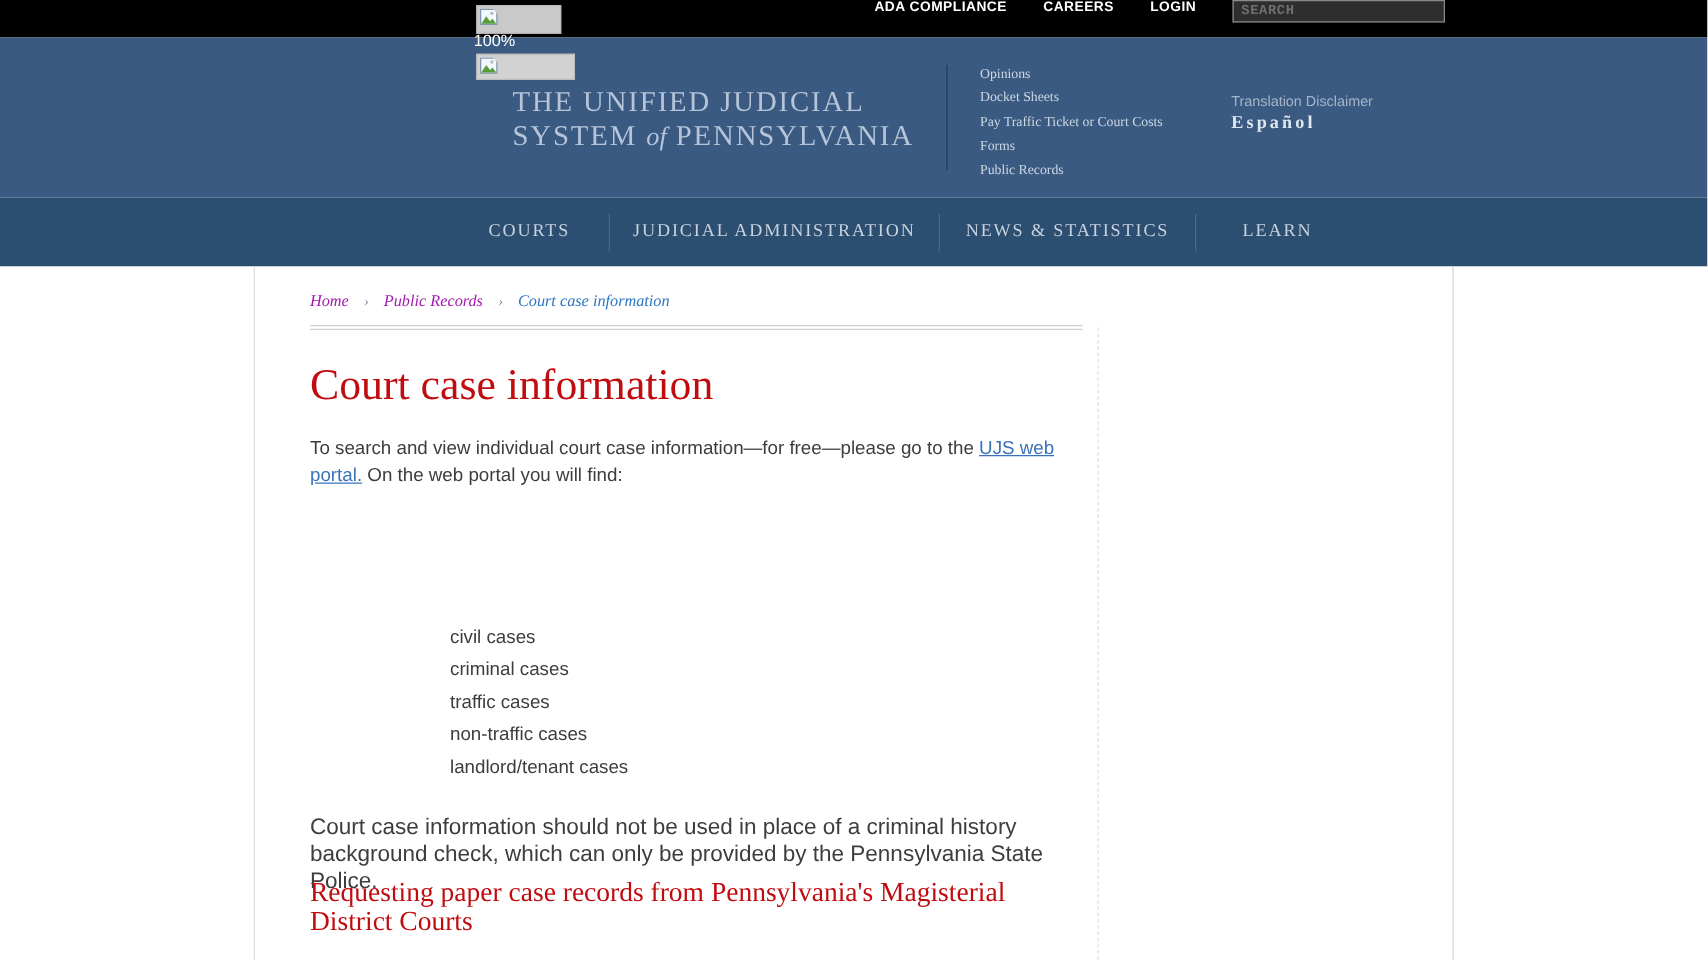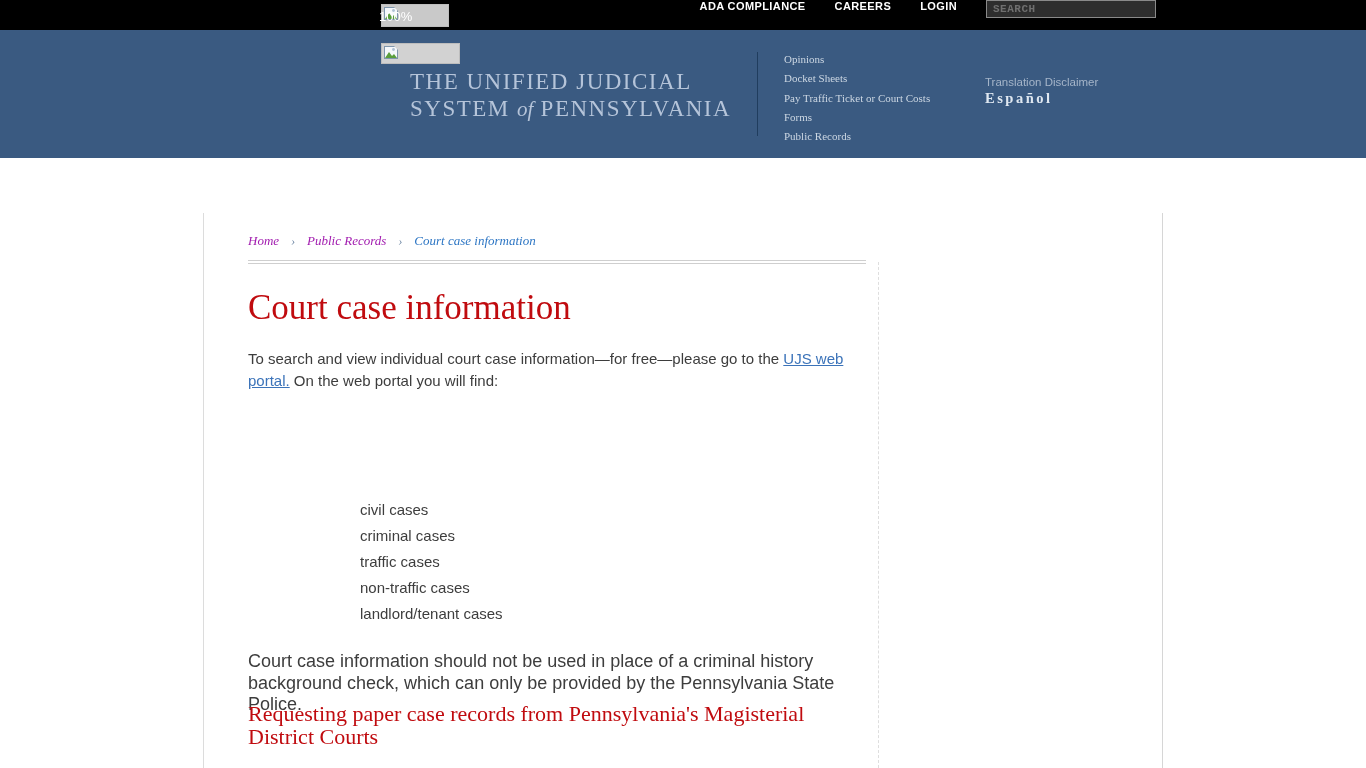--- a/index.html
+++ b/index.html
@@ -15,21 +15,21 @@
                 color:#9a9a9a; font-size:11px; font-weight:bold; letter-spacing:.5px;
                 padding:0 6px; font-family:Liberation Mono, monospace; }
   .search-box::placeholder { color:#6f6f6f; }
 
   
   .header { position:absolute; left:0; top:30px; width:1366px; height:128px; background:#3a5a81; }
   .broken-img { position:absolute; background:#c9c9c9; border:1px solid #bdbdbd; display:flex; align-items:flex-start; }
   .broken-img svg { margin:2px 0 0 2px; }
   .bi-1 { left:381px; top:4px;  width:68px; height:23px; }
   .bi-2 { left:381px; top:43px; width:79px; height:21px; background:#d2d2d2; }
-  .zoom-label { position:absolute; left:379px; top:9px; color:#ffffff; font-size:13px; z-index:5; }
+  .zoom-label { position:absolute; left:379px; top:25px; color:#ffffff; font-size:13px; z-index:5; }
 
   .site-title { position:absolute; left:410px; top:68px; font-family:"Liberation Serif", serif;
                 color:#b5c4d9; font-size:23px; letter-spacing:1.5px; line-height:27px; white-space:nowrap; }
   .site-title .of { font-style:italic; font-size:21px; letter-spacing:0; }
 
   .hdr-divider { position:absolute; left:757px; top:52px; width:1px; height:84px; background:#203d5e; }
 
   .quick-links { position:absolute; left:784px; top:50px; font-family:"Liberation Serif", serif; }
   .quick-link { display:block; color:#ccd7e3; font-size:11px; line-height:19.3px; text-decoration:none; cursor:pointer; white-space:nowrap; }
 
@@ -120,20 +120,31 @@
     <a class="quick-link">Opinions</a>
     <a class="quick-link">Docket Sheets</a>
     <a class="quick-link">Pay Traffic Ticket or Court Costs</a>
     <a class="quick-link">Forms</a>
     <a class="quick-link">Public Records</a>
   </div>
 
   <div class="espanol">Español</div>
   <div class="trans-disclaimer">Translation Disclaimer</div>
 
+  <div class="nav">
+    <div class="nav-inner">
+      <div class="nav-item nav-w1">COURTS</div>
+      <div class="nav-sep"></div>
+      <div class="nav-item nav-w2">JUDICIAL ADMINISTRATION</div>
+      <div class="nav-sep"></div>
+      <div class="nav-item nav-w3">NEWS &amp; STATISTICS</div>
+      <div class="nav-sep"></div>
+      <div class="nav-item nav-w4">LEARN</div>
+    </div>
+  </div>
 
   <div class="col-line-left"></div>
   <div class="col-line-right"></div>
   <div class="col-line-dash"></div>
 
   <div class="breadcrumb">
     <span class="crumb">Home</span>
     <span class="crumb-sep">›</span>
     <span class="crumb">Public Records</span>
     <span class="crumb-sep">›</span>

